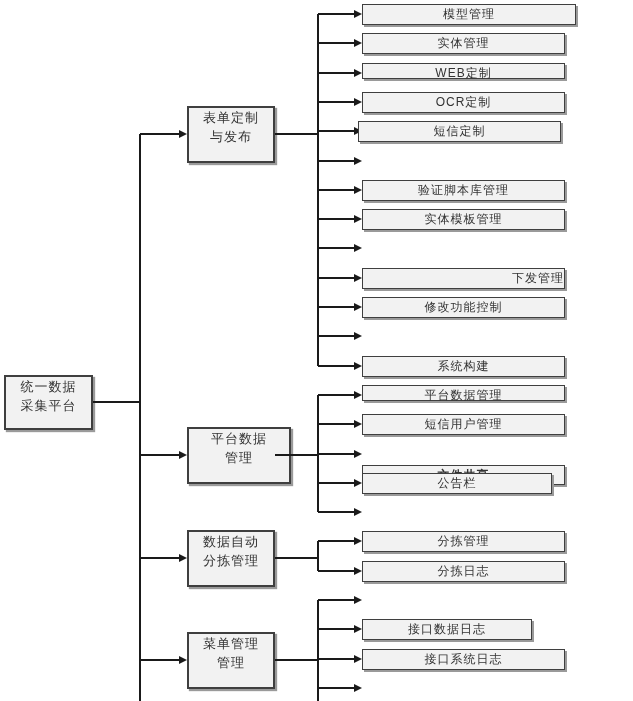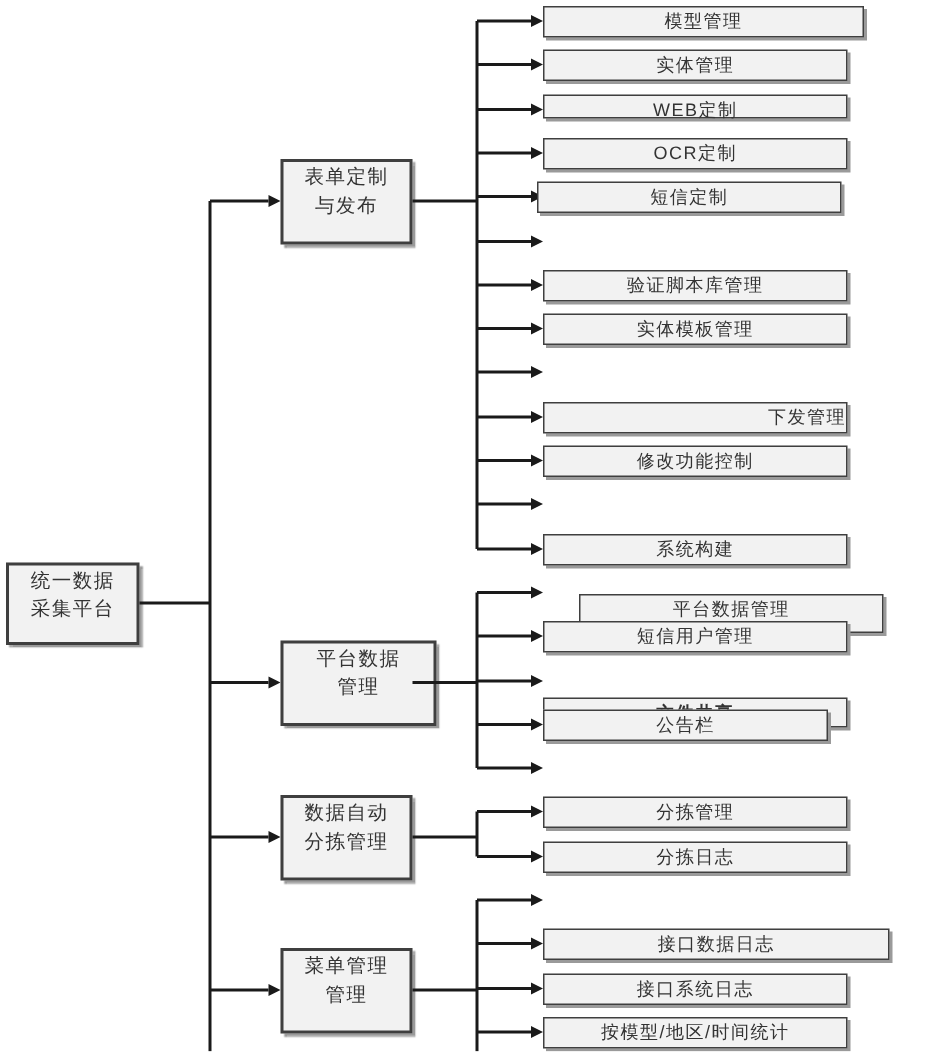--- a/index.html
+++ b/index.html
@@ -110,21 +110,21 @@
     <div class="line" style="left: 140px; top: 454px; width: 39px; height: 2px;"></div>
     <div class="arrowhead" style="left: 179px; top: 451px; width: 0px; height: 0px;"></div>
     <div class="node branch-node" style="left: 187px; top: 427px; width: 104px; height: 57px;">
       <span>平台数据</span>
       <span>管理</span>
     </div>
     <div class="line" style="left: 275px; top: 454px; width: 43px; height: 2px;"></div>
     <div class="line" style="left: 317px; top: 395px; width: 2px; height: 117px;"></div>
     <div class="line" style="left: 318px; top: 394px; width: 36px; height: 1.5px;"></div>
     <div class="arrowhead" style="left: 354px; top: 391px; width: 0px; height: 0px;"></div>
-    <div class="node leaf-node" style="left: 362px; top: 396px; width: 203px; height: 26px; margin-left: 24px;">平台数据管理</div>
+    <div class="node leaf-node" style="left: 362px; top: 385px; width: 203px; height: 16px;">平台数据管理</div>
     <div class="line" style="left: 318px; top: 423px; width: 36px; height: 1.5px;"></div>
     <div class="arrowhead" style="left: 354px; top: 420px; width: 0px; height: 0px;"></div>
     <div class="node leaf-node" style="left: 362px; top: 414px; width: 203px; height: 21px;">短信用户管理</div>
     <div class="line" style="left: 318px; top: 453px; width: 36px; height: 1.5px;"></div>
     <div class="arrowhead" style="left: 354px; top: 450px; width: 0px; height: 0px;"></div>
     <div class="node leaf-node" style="left: 362px; top: 465px; width: 203px; height: 20px; font-weight: bold;">文件共享</div>
     <div class="line" style="left: 318px; top: 482px; width: 36px; height: 1.5px;"></div>
     <div class="arrowhead" style="left: 354px; top: 479px; width: 0px; height: 0px;"></div>
     <div class="node leaf-node" style="left: 362px; top: 473px; width: 190px; height: 21px;">公告栏</div>
     <div class="line" style="left: 318px; top: 511px; width: 36px; height: 1.5px;"></div>
@@ -148,20 +148,19 @@
     <div class="node branch-node" style="left: 187px; top: 632px; width: 88px; height: 57px;">
       <span>菜单管理</span>
       <span>管理</span>
     </div>
     <div class="line" style="left: 275px; top: 659px; width: 43px; height: 2px;"></div>
     <div class="line" style="left: 317px; top: 600px; width: 2px; height: 101px;"></div>
     <div class="line" style="left: 318px; top: 599px; width: 36px; height: 1.5px;"></div>
     <div class="arrowhead" style="left: 354px; top: 596px; width: 0px; height: 0px;"></div>
     <div class="line" style="left: 318px; top: 628px; width: 36px; height: 1.5px;"></div>
     <div class="arrowhead" style="left: 354px; top: 625px; width: 0px; height: 0px;"></div>
-    <div class="node leaf-node" style="left: 362px; top: 619px; width: 231px; height: 21px;">接口数据日志</div>
+    <div class="node leaf-node" style="left: 362px; top: 619px; width: 170px; height: 21px;">接口数据日志</div>
     <div class="line" style="left: 318px; top: 658px; width: 36px; height: 1.5px;"></div>
     <div class="arrowhead" style="left: 354px; top: 655px; width: 0px; height: 0px;"></div>
     <div class="node leaf-node" style="left: 362px; top: 649px; width: 203px; height: 21px;">接口系统日志</div>
     <div class="line" style="left: 318px; top: 687px; width: 36px; height: 1.5px;"></div>
     <div class="arrowhead" style="left: 354px; top: 684px; width: 0px; height: 0px;"></div>
-    <div class="node leaf-node" style="left: 362px; top: 678px; width: 203px; height: 21px;">按模型/地区/时间统计</div>
   </div>
 
 </body></html>

